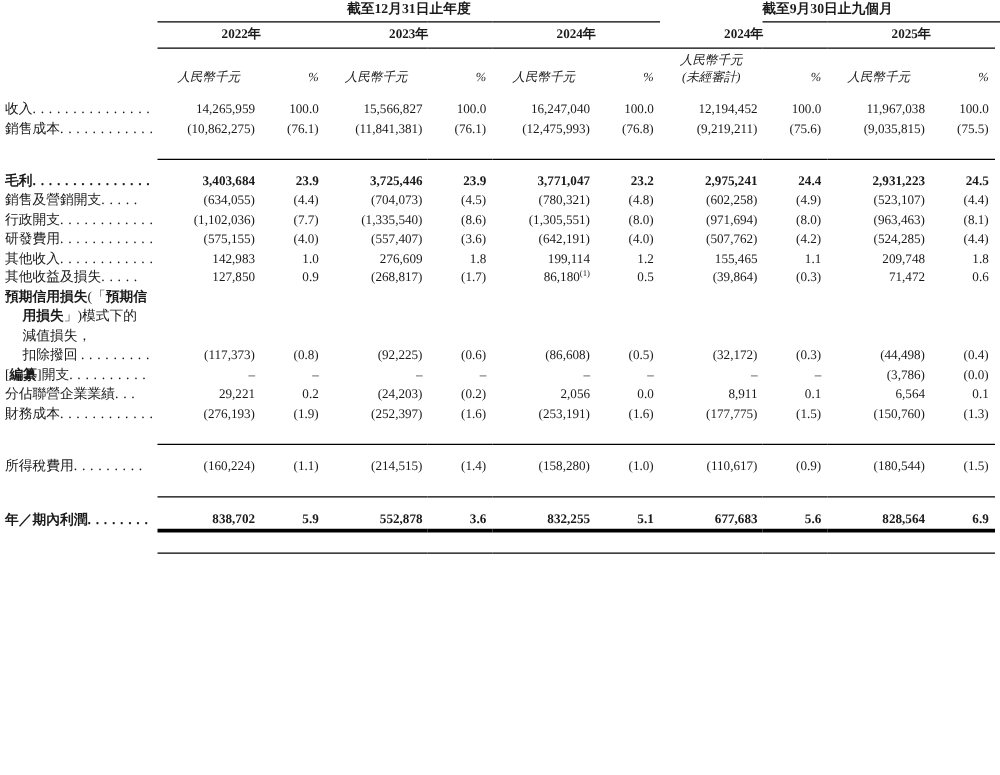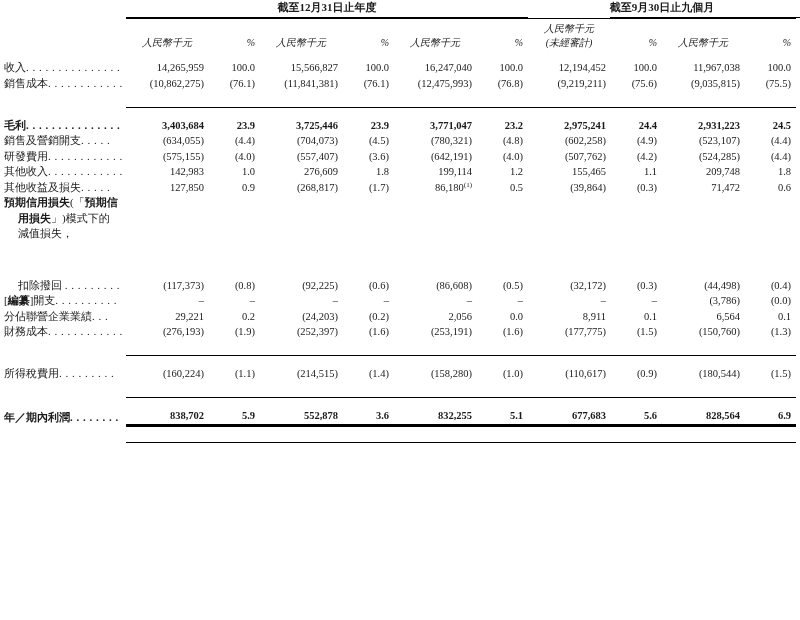--- a/index.html
+++ b/index.html
@@ -159,20 +159,28 @@
   </tr>
   <tr>
     <td></td>
     <td class="rule-top" colspan="6"></td>
     <td style="width:0"></td>
     <td class="rule-top" colspan="4"></td>
   </tr>
 
   <tr>
     <td></td>
+    <td class="yr-title" colspan="2">2022年</td>
+    <td class="yr-title" colspan="2">2023年</td>
+    <td class="yr-title" colspan="2">2024年</td>
+    <td class="yr-title" colspan="2">2024年</td>
+    <td class="yr-title" colspan="2">2025年</td>
+  </tr>
+  <tr>
+    <td></td>
     <td class="rule-yr" colspan="2"></td>
     <td class="rule-yr" colspan="2"></td>
     <td class="rule-yr" colspan="2"></td>
     <td class="rule-yr" colspan="2"></td>
     <td class="rule-yr" colspan="2"></td>
   </tr>
 
   <tr>
     <td></td>
     <td class="unit">人民幣千元</td>
@@ -258,20 +266,33 @@
           <td class="amt">(704,073)</td>
           <td class="pct">(4.5)</td>
           <td class="amt">(780,321)</td>
           <td class="pct">(4.8)</td>
           <td class="amt">(602,258)</td>
           <td class="pct">(4.9)</td>
           <td class="amt">(523,107)</td>
           <td class="pct">(4.4)</td>
         </tr>
         <tr>
+          <td class="lbl">行政開支<span class="dots">. . . . . . . . . . . .</span></td>
+          <td class="amt">(1,102,036)</td>
+          <td class="pct">(7.7)</td>
+          <td class="amt">(1,335,540)</td>
+          <td class="pct">(8.6)</td>
+          <td class="amt">(1,305,551)</td>
+          <td class="pct">(8.0)</td>
+          <td class="amt">(971,694)</td>
+          <td class="pct">(8.0)</td>
+          <td class="amt">(963,463)</td>
+          <td class="pct">(8.1)</td>
+        </tr>
+        <tr>
           <td class="lbl">研發費用<span class="dots">. . . . . . . . . . . .</span></td>
           <td class="amt">(575,155)</td>
           <td class="pct">(4.0)</td>
           <td class="amt">(557,407)</td>
           <td class="pct">(3.6)</td>
           <td class="amt">(642,191)</td>
           <td class="pct">(4.0)</td>
           <td class="amt">(507,762)</td>
           <td class="pct">(4.2)</td>
           <td class="amt">(524,285)</td>
@@ -301,21 +322,21 @@
           <td class="amt">(39,864)</td>
           <td class="pct">(0.3)</td>
           <td class="amt">71,472</td>
           <td class="pct">0.6</td>
         </tr>
         <tr>
           <td class="wraplbl" style="padding-left: 4px;">
             <div><b>預期信</b><b>用損失</b>(「<b>預期信</b></div>
             <div style="padding-left: 14px;"><b>用損失</b>」)模式下的</div>
             <div style="padding-left: 14px;">減值損失，</div>
-            <div style="padding-left: 14px; margin-top: 36px;">扣除撥回 <span class="dots">. . . . . . . . .</span></div>
+            <div style="padding-left: 14px;">扣除撥回 <span class="dots">. . . . . . . . .</span></div>
           </td>
           <td class="amt">(117,373)</td>
           <td class="pct">(0.8)</td>
           <td class="amt">(92,225)</td>
           <td class="pct">(0.6)</td>
           <td class="amt">(86,608)</td>
           <td class="pct">(0.5)</td>
           <td class="amt">(32,172)</td>
           <td class="pct">(0.3)</td>
           <td class="amt">(44,498)</td>

